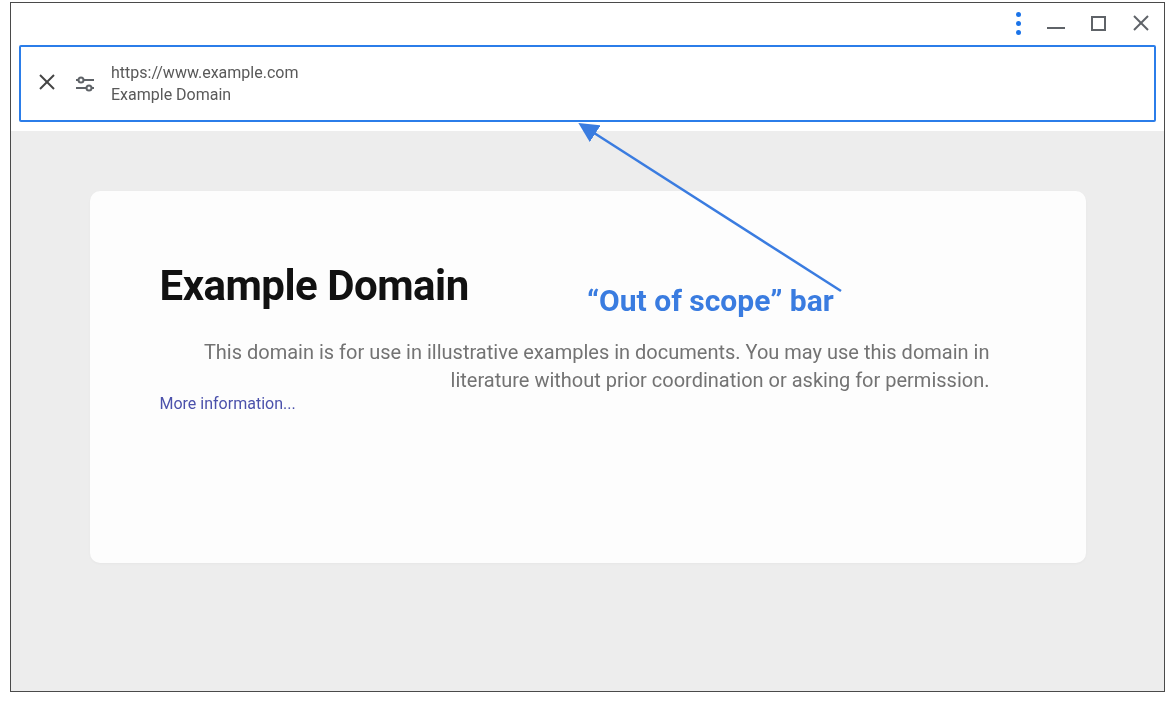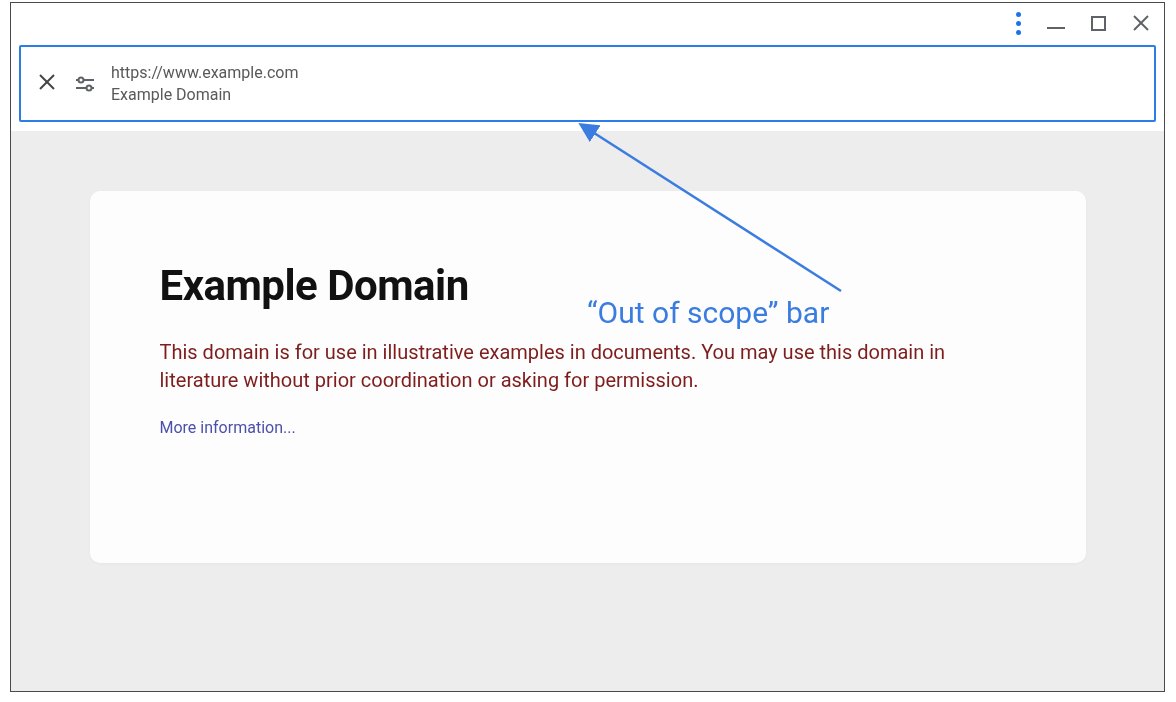--- a/index.html
+++ b/index.html
@@ -84,36 +84,36 @@
     }
     .card h1 {
       font-size: 42px;
       font-weight: 700;
       color:#111;
       letter-spacing: -0.5px;
       margin-bottom: 28px;
     }
     .card p {
       font-size: 20px;
-      color:#7f1d1d;
+      color:#737373;
       line-height: 1.4;
-      margin-bottom: 24px;
       max-width: 830px;
+      text-align: right;
     }
     .card a {
       font-size: 16px;
       color:#4b51ab;
       text-decoration: none;
     }
 
     .annotation-text {
       position: absolute;
-      left: 576px; top: 292px;
+      left: 576px; top: 280px;
       font-size: 30px;
-      font-weight: 400;
+      font-weight: 700;
       color: #3a7ce0;
       background: transparent;
     }
     .annotation-arrow {
       position: absolute;
       left: 560px; top: 118px;
       width: 310px; height: 180px;
       pointer-events: none;
     }
   </style>

